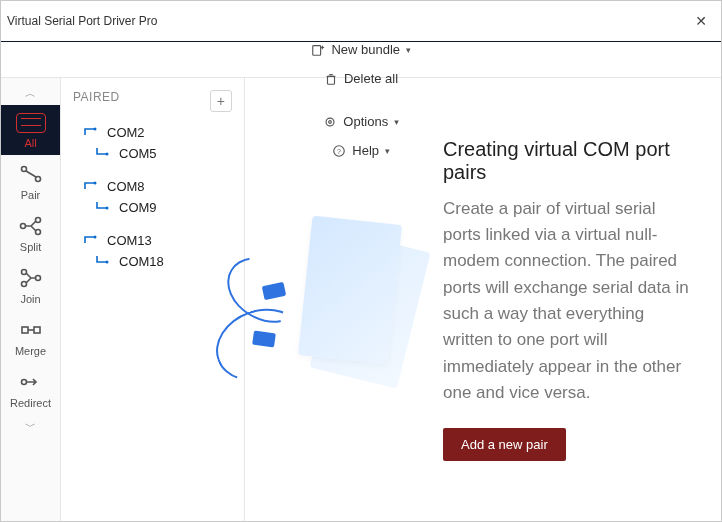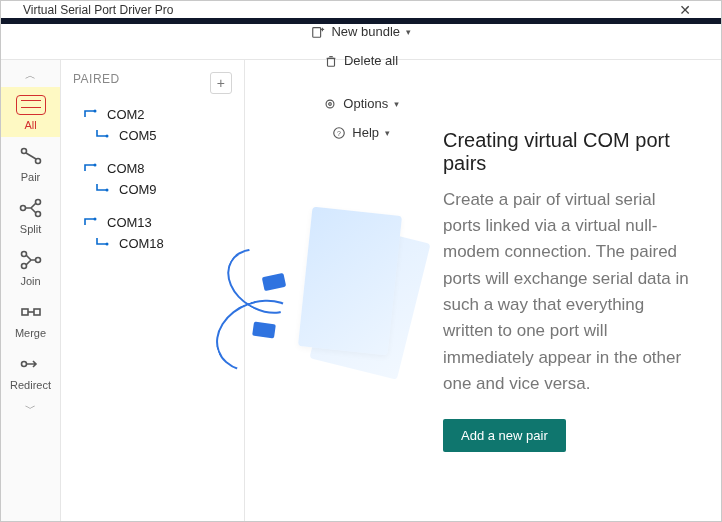--- a/index.html
+++ b/index.html
@@ -1,39 +1,39 @@
 <!DOCTYPE html>
 <html><head>
 <meta charset="utf-8">
 <style>
   * { box-sizing: border-box; margin: 0; padding: 0; font-family: "Segoe UI", Arial, sans-serif; }
   html, body { width: 722px; height: 522px; overflow: hidden; background: #fff; }
   .window { width: 722px; height: 522px; border: 1px solid #c8c8c8; display: flex; flex-direction: column; background: #fff; }
 
   
-  .titlebar { height: 23px; display: flex; align-items: center; padding: 0 22px; font-size: 12px; color: #333; border-bottom: 6px solid #0f172a; }
+  .titlebar { height: 41px; display: flex; align-items: center; padding: 0 6px; font-size: 12px; color: #333; border-bottom: 1px solid #0f172a; }
   .titlebar-spring { flex: 1; }
   .close { font-size: 14px; color: #444; cursor: default; padding: 4px 8px; }
 
   
   .toolbar { height: 36px; display: flex; align-items: center; padding: 0 10px; border-bottom: 1px solid #e6e6e6; font-size: 13px; color: #333; gap: 14px; flex-direction: column; }
   .tool { display: inline-flex; align-items: center; gap: 6px; cursor: default; }
   .tool .caret { font-size: 9px; color: #555; }
   .tool-icon { width: 14px; height: 14px; display: inline-flex; align-items: center; justify-content: center; }
   .tool-icon svg { width: 14px; height: 14px; stroke: #555; fill: none; stroke-width: 1.3; }
   .spring { flex: 1; }
 
   
   .body { flex: 1; display: flex; min-height: 0; }
 
   
   .rail { width: 60px; background: #fafafa; border-right: 1px solid #e6e6e6; display: flex; flex-direction: column; align-items: center; padding-top: 4px; }
   .rail-scroll { width: 100%; text-align: center; font-size: 11px; color: #888; padding: 4px 0; cursor: default; }
   .rail-item { width: 100%; padding: 8px 0 6px; text-align: center; font-size: 11px; color: #555; cursor: default; }
-  .rail-item.selected { background: #fef9c3; }
+  .rail-item.selected { background: #0f172a; }
   .rail-item .glyph { display: block; margin: 0 auto 4px; }
   .rail-item .glyph svg { display: block; margin: 0 auto; }
   .rail-item.selected .lbl { color: #d32f2f; }
   .rail-item.all .glyph { width: 30px; height: 20px; border: 1.5px solid #d32f2f; border-radius: 4px; margin: 0 auto 4px; position: relative; }
   .rail-item.all .glyph::before { content: ""; position: absolute; left: 4px; right: 4px; top: 4px; height: 6px; border-top: 1.5px solid #d32f2f; border-bottom: 1.5px solid #d32f2f; }
 
   
   .listpanel { width: 184px; border-right: 1px solid #e6e6e6; display: flex; flex-direction: column; }
   .list-header { display: flex; justify-content: space-between; padding: 12px 12px 8px; font-size: 12px; letter-spacing: 0.5px; color: #888; }
   .plus { width: 22px; height: 22px; border: 1px solid #d5d5d5; border-radius: 3px; display: flex; align-items: center; justify-content: center; color: #777; font-size: 14px; cursor: default; }
@@ -42,21 +42,21 @@
   .port-row.child { padding-left: 18px; }
   .port-ico { width: 14px; height: 12px; flex: 0 0 auto; }
   .port-ico svg { width: 14px; height: 12px; display: block; }
 
   
   .main { flex: 1; display: flex; align-items: center; padding: 0 28px 0 0; gap: 18px; }
   .illus { width: 180px; height: 200px; position: relative; flex: 0 0 auto; }
   .content { flex: 1; }
   .content h1 { font-size: 20px; font-weight: 400; color: #222; margin-bottom: 12px; }
   .content p { font-size: 17px; line-height: 1.55; color: #777; margin-bottom: 22px; max-width: 300px; }
-  .cta { display: inline-block; background: #0f766e; color: #fff; font-size: 13px; padding: 9px 18px; border-radius: 2px; cursor: default; }
+  .cta { display: inline-block; background: #7f1d1d; color: #fff; font-size: 13px; padding: 9px 18px; border-radius: 2px; cursor: default; }
 
   
   .illus .cardA, .illus .cardB { position: absolute; background: linear-gradient(135deg, #d4e8ff, #ecf5ff); border-radius: 4px; }
   .illus .cardA { width: 90px; height: 140px; right: 30px; top: 20px; transform: rotate(6deg); box-shadow: 0 2px 6px rgba(0,0,0,0.04); }
   .illus .cardB { width: 90px; height: 140px; right: 10px; top: 40px; transform: rotate(14deg); opacity: 0.7; }
   .illus .plugA, .illus .plugB { position: absolute; width: 22px; height: 14px; background: #2f73e0; border-radius: 2px; }
   .illus .plugA { left: 18px; top: 84px; transform: rotate(-12deg); }
   .illus .plugB { left: 8px; top: 132px; transform: rotate(8deg); }
   .illus .wire { position: absolute; border: 2px solid #2f73e0; border-radius: 50%; }
   .illus .wireA { width: 80px; height: 60px; left: -20px; top: 60px; border-right-color: transparent; border-top-color: transparent; transform: rotate(30deg); }

